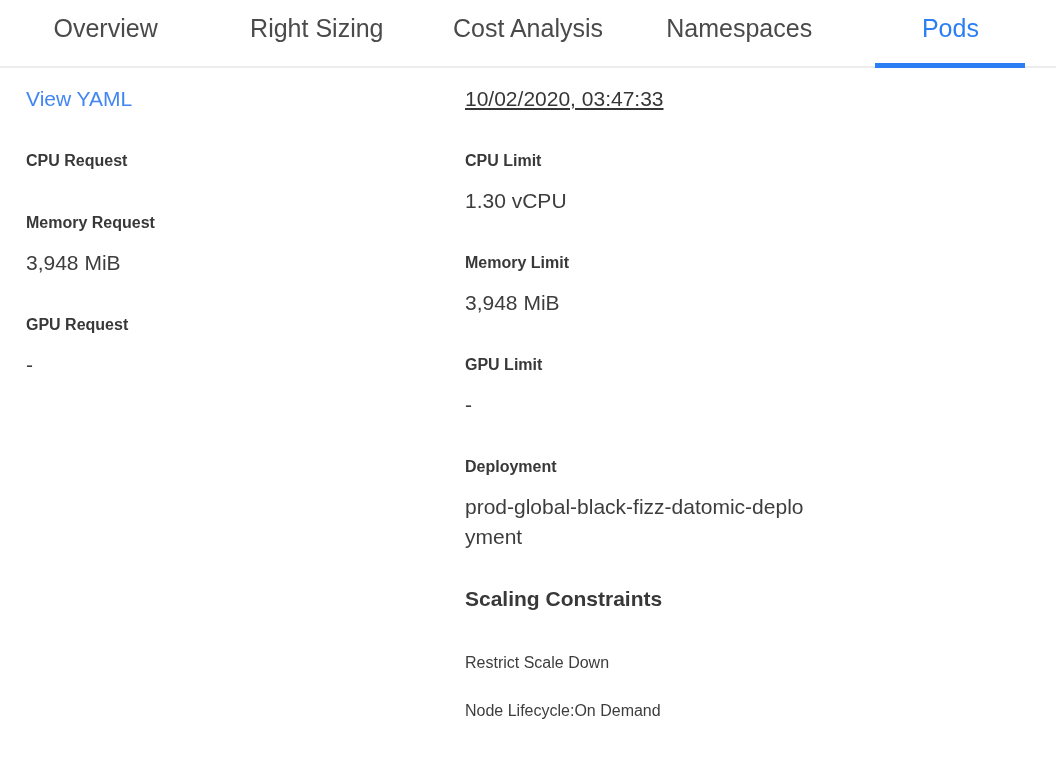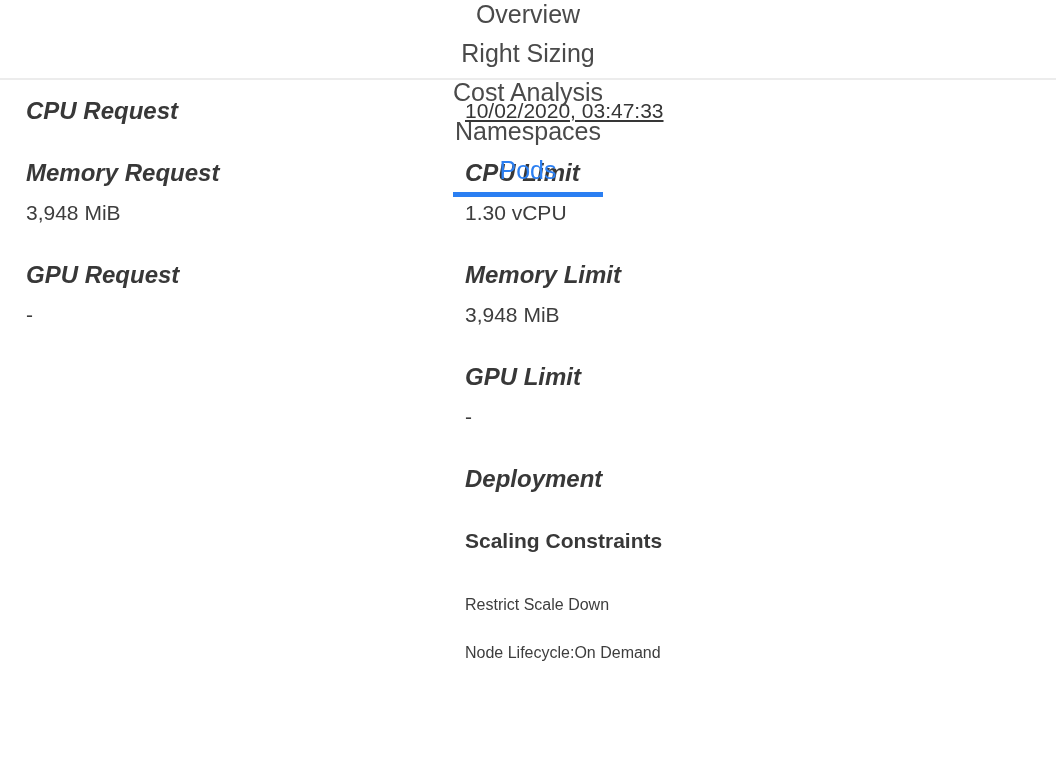--- a/index.html
+++ b/index.html
@@ -8,24 +8,23 @@
     height: 758px;
     background: #ffffff;
     font-family: "Liberation Sans", "DejaVu Sans", sans-serif;
     overflow: hidden;
   }
 
   
   .tabbar {
     display: flex;
     width: 100%;
-    height: 80px;
+    height: 68px;
     border-bottom: 2px solid #ececec;
     background: #ffffff;
-    flex-direction: column;
   }
   .tab {
     flex: 1 1 0;
     position: relative;
     display: flex;
     align-items: center;
     justify-content: center;
     padding-bottom: 10px;
     font-size: 25px;
     color: #4a4a4a;
@@ -60,26 +59,25 @@
   .timestamp { color: #363636; text-decoration: underline; }
 
   a.link, .link {
     color: #4286f4;
     text-decoration: none;
     cursor: pointer;
   }
 
   .field { margin-bottom: 32px; }
   .field .label {
-    font-size: 24px;
+    font-size: 16px;
     font-weight: 700;
     color: #383838;
     line-height: 30px;
     margin-bottom: 10px;
-    font-style: italic;
   }
   .field .value {
     font-size: 21px;
     color: #3d3d3d;
     line-height: 30px;
   }
   .value.link-value { display: block; word-break: break-all; }
   .host-width { max-width: 310px; }
   .deploy-width { max-width: 345px; }
 
@@ -116,20 +114,23 @@
   <div class="tab active">
     <span>Pods</span>
     <div class="tab-underline"></div>
   </div>
 </div>
 
 <div class="content">
 
   <div class="col">
 
+    <div class="toprow">
+      <a class="link">View YAML</a>
+    </div>
 
     <div class="field">
       <div class="label">CPU Request</div>
     </div>
 
     <div class="field">
       <div class="label">Memory Request</div>
       <div class="value">3,948 MiB</div>
     </div>
 
@@ -155,20 +156,21 @@
       <div class="value">3,948 MiB</div>
     </div>
 
     <div class="field">
       <div class="label">GPU Limit</div>
       <div class="value">-</div>
     </div>
 
     <div class="field">
       <div class="label">Deployment</div>
+      <a class="value link link-value deploy-width">prod-global-black-fizz-datomic-deployment</a>
     </div>
 
     <div class="scaling-label">Scaling Constraints</div>
 
     <div class="constraint">Restrict Scale Down</div>
     <div class="constraint">Node Lifecycle:On Demand</div>
 
   </div>
 </div>
 

